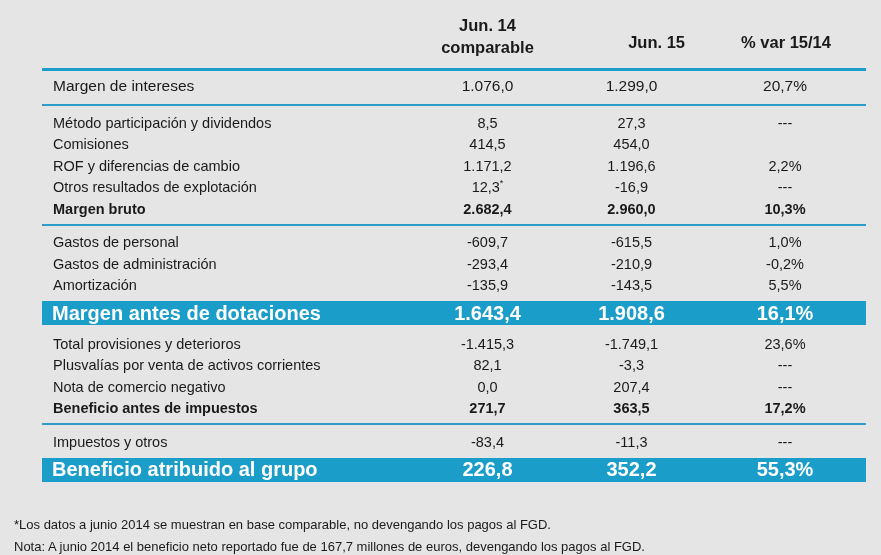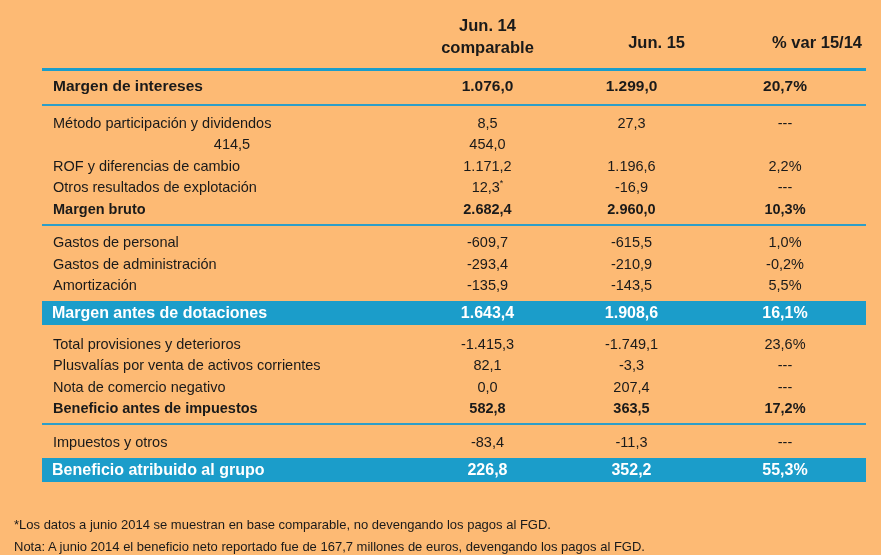--- a/index.html
+++ b/index.html
@@ -6,21 +6,21 @@
     margin: 0;
     padding: 0;
     background: #ffffff;
     font-family: "Liberation Sans", "DejaVu Sans", sans-serif;
     color: #1a1a1a;
   }
   .page {
     position: relative;
     width: 881px;
     height: 555px;
-    background: #fdba74;
+    background: #e5e5e5;
     overflow: hidden;
   }
   .fin-table {
     margin: 6px 15px 0 42px;
     width: 824px;
   }
   .row-grid {
     display: grid;
     grid-template-columns: 380px 131px 157px 156px;
     align-items: center;
@@ -28,21 +28,21 @@
   
   .header {
     align-items: end;
     font-weight: bold;
     font-size: 16.5px;
     line-height: 22px;
     min-height: 52px;
   }
   .h-c1 { text-align: center; }
   .h-c2 { text-align: right; padding-right: 25px; padding-bottom: 5px; }
-  .h-c3 { text-align: right; padding-right: 4px; padding-bottom: 5px; }
+  .h-c3 { text-align: center; padding-right: 4px; padding-bottom: 5px; }
   .h-c1 span { display: block; }
   
   .rule-thick {
     height: 3px;
     background: #1B9DCA;
     margin-top: 10px;
   }
   .rule-thin {
     height: 2px;
     background: #2E9EC8;
@@ -51,29 +51,29 @@
   
   .row {
     height: 21.5px;
     font-size: 14.5px;
   }
   .row .c-label { padding-left: 11px; }
   .row .c-num  { text-align: center; }
   .row .c-var  { text-align: center; padding-right: 6px; }
   .row.lead {
     height: 29px;
-    font-weight: bold;
+    font-weight: normal;
     font-size: 15.5px;
   }
   .row.bold { font-weight: bold; }
   .row.band {
     background: #1B9DCA;
     color: #ffffff;
     font-weight: bold;
-    font-size: 16px;
+    font-size: 20px;
     height: 24px;
     margin: 5px 0 8px 0;
   }
   .row.band .c-label { padding-left: 10px; }
   sup.note-mark {
     font-size: 9px;
     vertical-align: super;
     line-height: 0;
   }
   
@@ -110,20 +110,21 @@
           <div class="c-var">20,7%</div>
         </div>
         <div class="rule-thin"></div>
         <div class="row row-grid normal">
           <div class="c-label">Método participación y dividendos</div>
           <div class="c-num"><span>8,5</span></div>
           <div class="c-num">27,3</div>
           <div class="c-var">---</div>
         </div>
         <div class="row row-grid normal">
+          <div class="c-label">Comisiones</div>
           <div class="c-num"><span>414,5</span></div>
           <div class="c-num">454,0</div>
         </div>
         <div class="row row-grid normal">
           <div class="c-label">ROF y diferencias de cambio</div>
           <div class="c-num"><span>1.171,2</span></div>
           <div class="c-num">1.196,6</div>
           <div class="c-var">2,2%</div>
         </div>
         <div class="row row-grid normal">
@@ -176,21 +177,21 @@
           <div class="c-var">---</div>
         </div>
         <div class="row row-grid normal">
           <div class="c-label">Nota de comercio negativo</div>
           <div class="c-num"><span>0,0</span></div>
           <div class="c-num">207,4</div>
           <div class="c-var">---</div>
         </div>
         <div class="row row-grid bold">
           <div class="c-label">Beneficio antes de impuestos</div>
-          <div class="c-num"><span>582,8</span></div>
+          <div class="c-num"><span>271,7</span></div>
           <div class="c-num">363,5</div>
           <div class="c-var">17,2%</div>
         </div>
         <div class="rule-thin"></div>
         <div class="row row-grid normal">
           <div class="c-label">Impuestos y otros</div>
           <div class="c-num"><span>-83,4</span></div>
           <div class="c-num">-11,3</div>
           <div class="c-var">---</div>
         </div>

